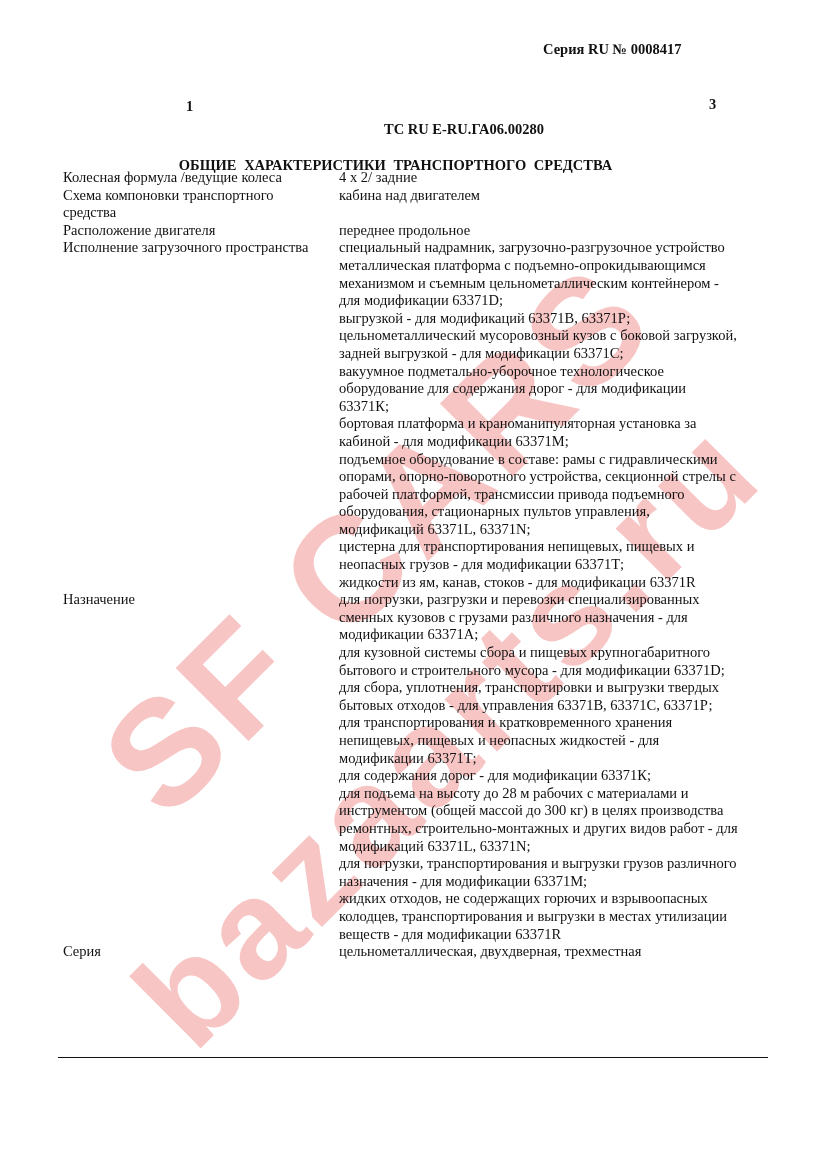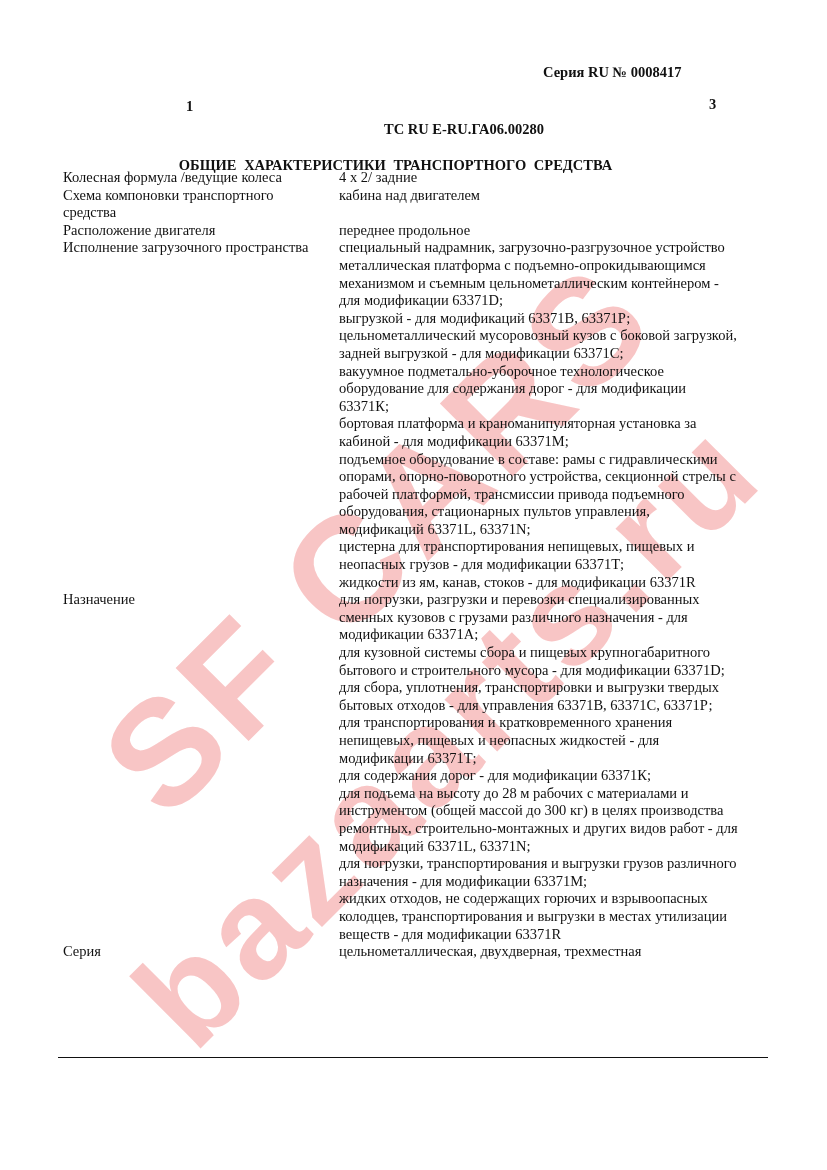--- a/index.html
+++ b/index.html
@@ -17,21 +17,21 @@
     font-family: "Liberation Sans", "DejaVu Sans", sans-serif;
     font-weight: bold; color: #f7bcbc; opacity: 0.85;
     transform-origin: left center;
     transform: rotate(-45deg);
     letter-spacing: 6px;
   }
   .wm-1 { left: 130px; top: 700px; font-size: 150px; }
   .wm-2 { left: 160px; top: 940px; font-size: 140px; }
   .content { position: absolute; left: 0; top: 0; width: 827px; height: 1170px; z-index: 1; }
   .series {
-    position: absolute; left: 543px; top: 64px; font-size: 14.5px; font-weight: bold;
+    position: absolute; left: 543px; top: 41px; font-size: 14.5px; font-weight: bold;
   }
   .num-left { position: absolute; left: 186px; top: 98px; font-size: 14.5px; font-weight: bold; }
   .num-right { position: absolute; left: 709px; top: 96px; font-size: 14.5px; font-weight: bold; }
   .cert-no {
     position: absolute; left: 384px; top: 121px; font-size: 14.5px; font-weight: bold;
   }
   .section-title {
     position: absolute; left: 0; width: 791px; top: 157px; text-align: center;
     font-size: 14.5px; font-weight: bold; word-spacing: 4px;
   }

